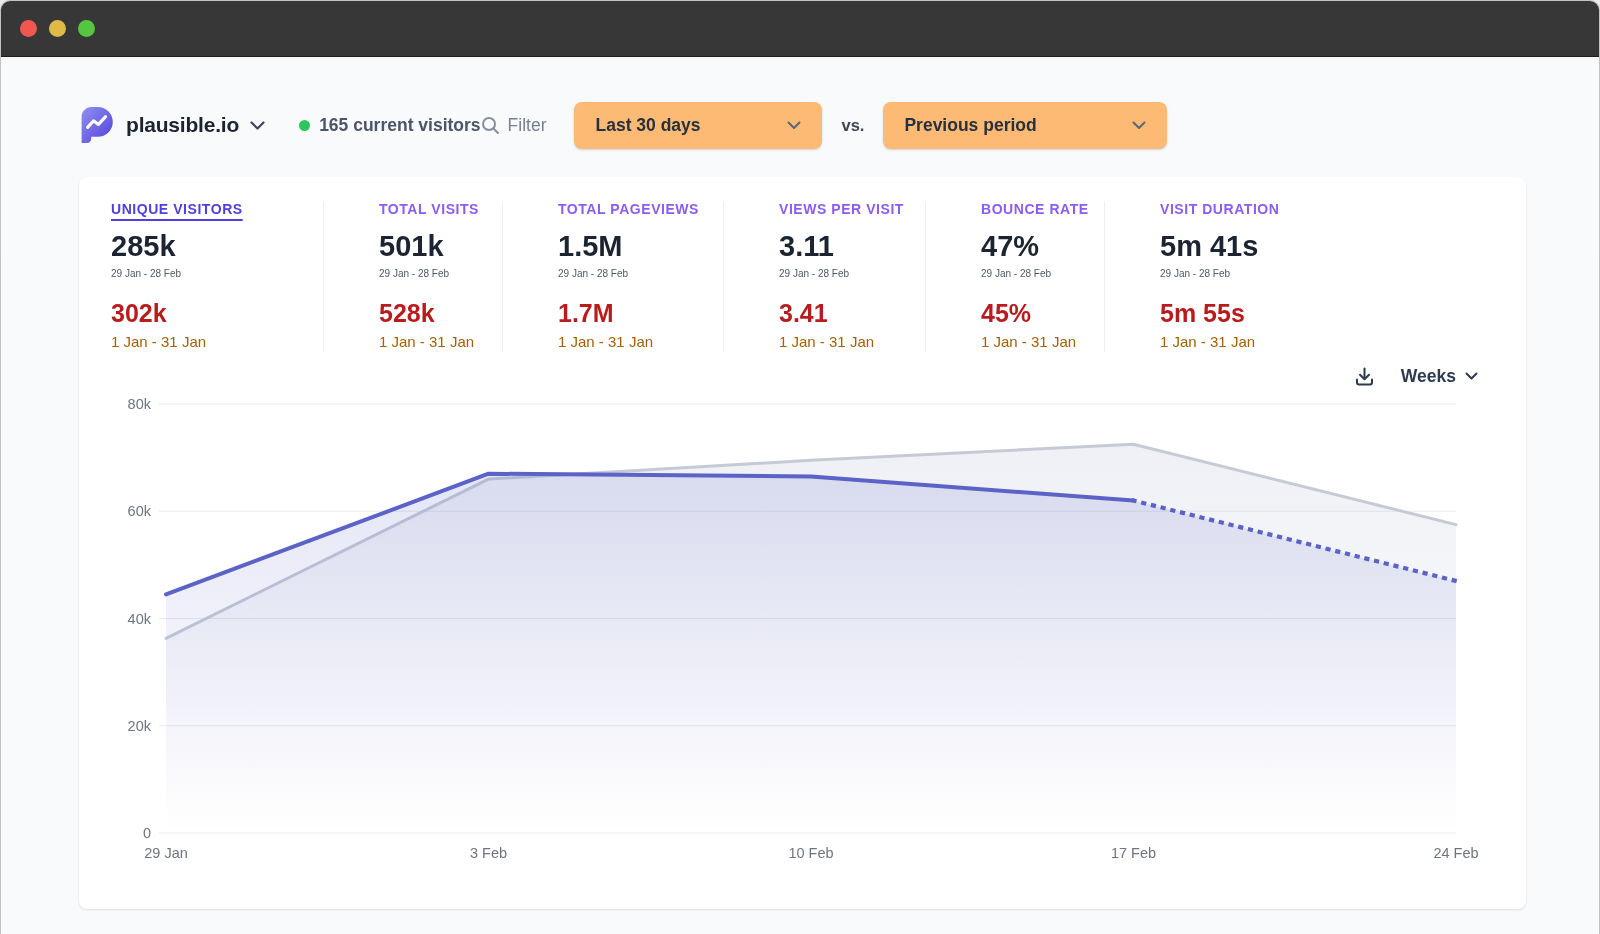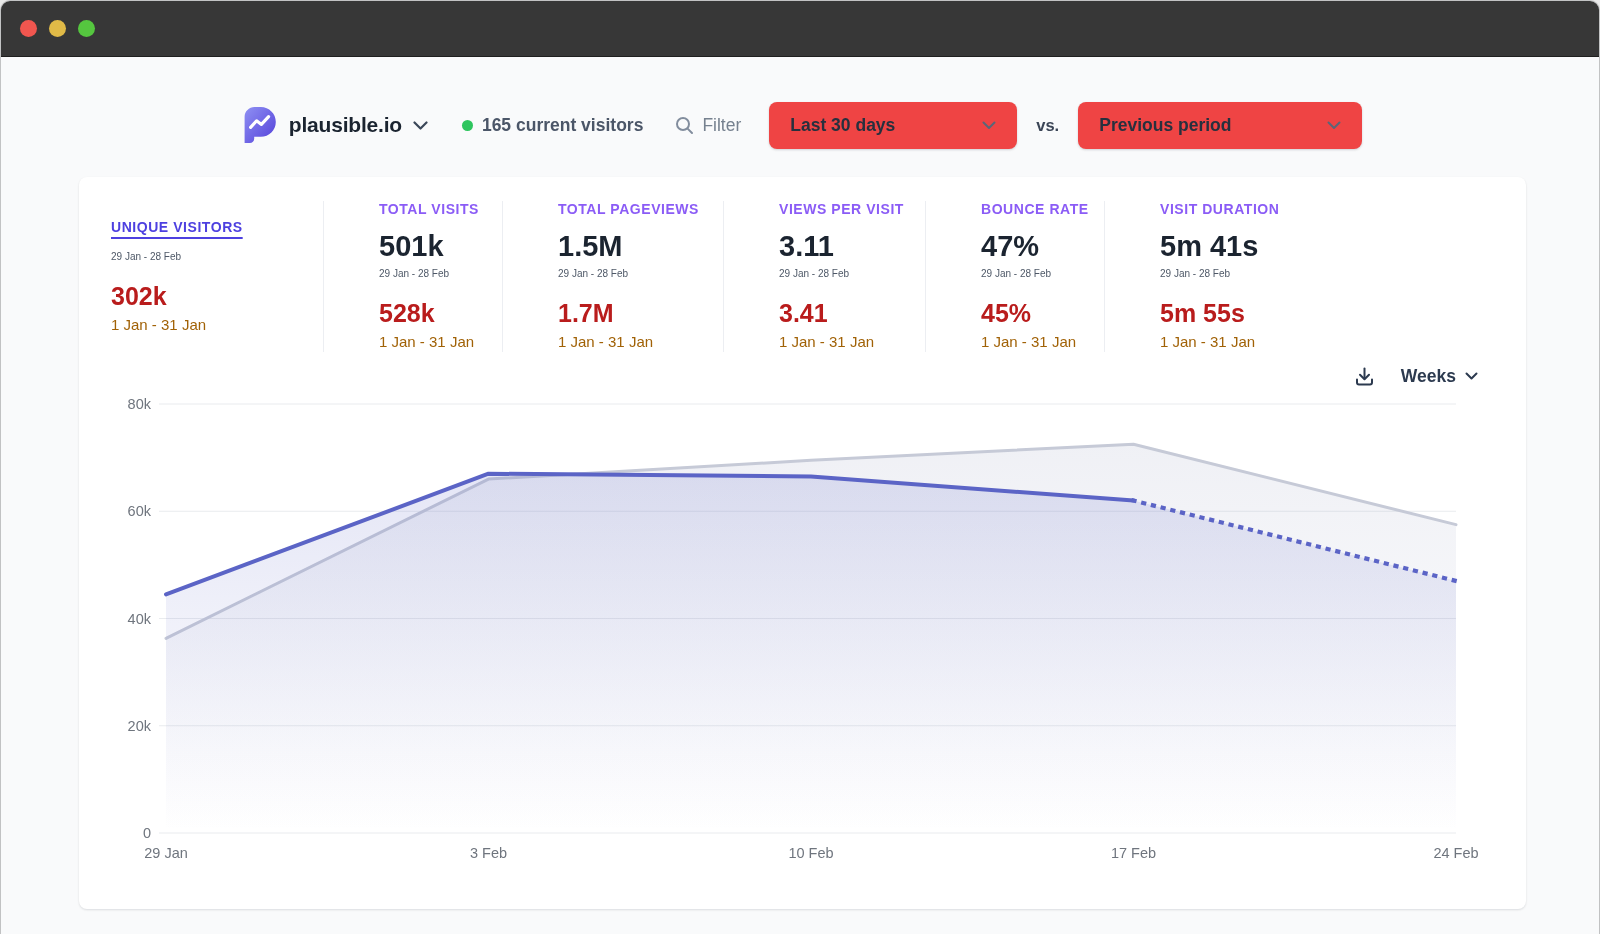--- a/index.html
+++ b/index.html
@@ -16,35 +16,35 @@
   }
   .traffic { display:flex; gap:12px; }
   .light { width:17px; height:17px; border-radius:50%; cursor:pointer; }
   .light.red    { background:#f1564f; }
   .light.yellow { background:#e0ba47; }
   .light.green  { background:#55c63f; }
 
   
   .header {
     height:48px; margin:44px 74px 0 78px;
-    display:flex; align-items:center; justify-content:center;gap:32px;
+    display:flex; align-items:center; justify-content:flex-start;
   }
   .header-left { display:flex; align-items:center; }
   .logo { width:34px; height:36px; display:block; }
   .site-name { margin-left:13px; font-size:21px; font-weight:700; color:#1b2430; letter-spacing:-0.2px; }
   .site-chevron { margin-left:11px; display:flex; align-items:center; cursor:pointer; }
   .visitors { display:flex; align-items:center; margin-left:34px; cursor:pointer; }
   .green-dot { width:11px; height:11px; border-radius:50%; background:#2ec55e; margin-right:9px; }
   .visitors-text { font-size:17.5px; font-weight:700; color:#4b5668; }
 
   .header-right { display:flex; align-items:center; }
   .filter { display:flex; align-items:center; color:#828d9d; cursor:pointer; margin-right:28px; }
   .filter-label { font-size:17.5px; margin-left:8px; color:#76818f; }
   .select-box {
-    height:47px; background:#ef4444; border-radius:8px;
+    height:47px; background:#fdba74; border-radius:8px;
     box-shadow:0 1px 2px rgba(16,24,40,.1), 0 1px 3px rgba(16,24,40,.08);
     display:flex; align-items:center; justify-content:space-between;
     padding:0 21px; cursor:pointer;
   }
   .select-box .sel-label { font-size:17.5px; font-weight:600; color:#27303e; }
   .range-select { width:248px; }
   .compare-select { width:284px; }
   .vs { font-size:16.5px; font-weight:600; color:#3b4556; margin:0 19px; }
 
   
@@ -144,20 +144,21 @@
         </svg>
       </div>
     </div>
   </div>
 
   <div class="card">
 
     <div class="stats-row">
       <div class="stat stat-w1">
         <div class="stat-label active">UNIQUE VISITORS</div>
+        <div class="stat-value">285k</div>
         <div class="stat-period">29 Jan - 28 Feb</div>
         <div class="stat-prev-value">302k</div>
         <div class="stat-prev-period">1 Jan - 31 Jan</div>
       </div>
       <div class="stat stat-w2">
         <div class="stat-label">TOTAL VISITS</div>
         <div class="stat-value">501k</div>
         <div class="stat-period">29 Jan - 28 Feb</div>
         <div class="stat-prev-value">528k</div>
         <div class="stat-prev-period">1 Jan - 31 Jan</div>

